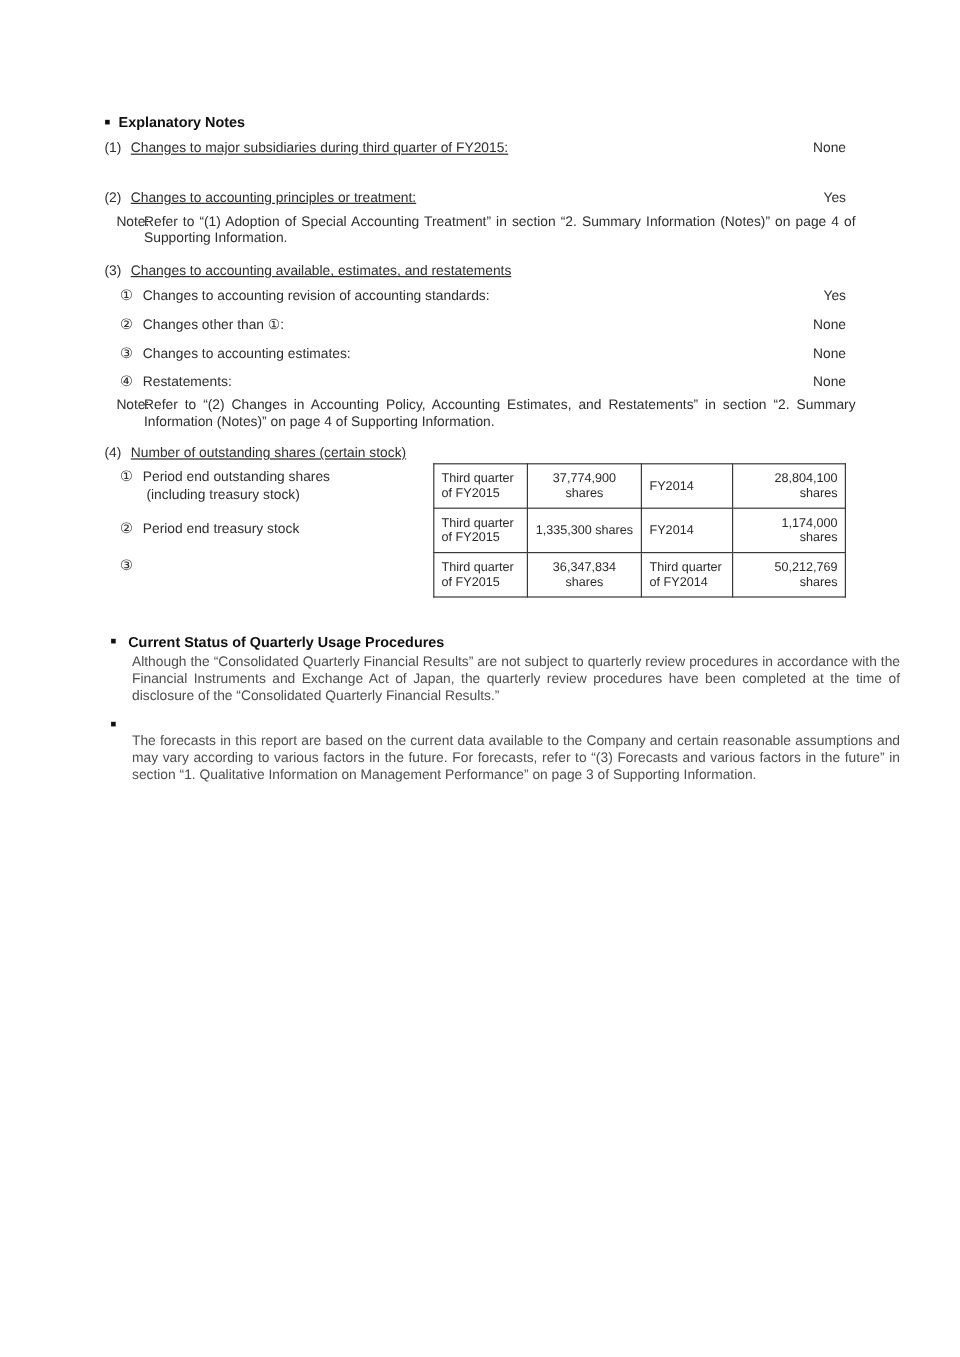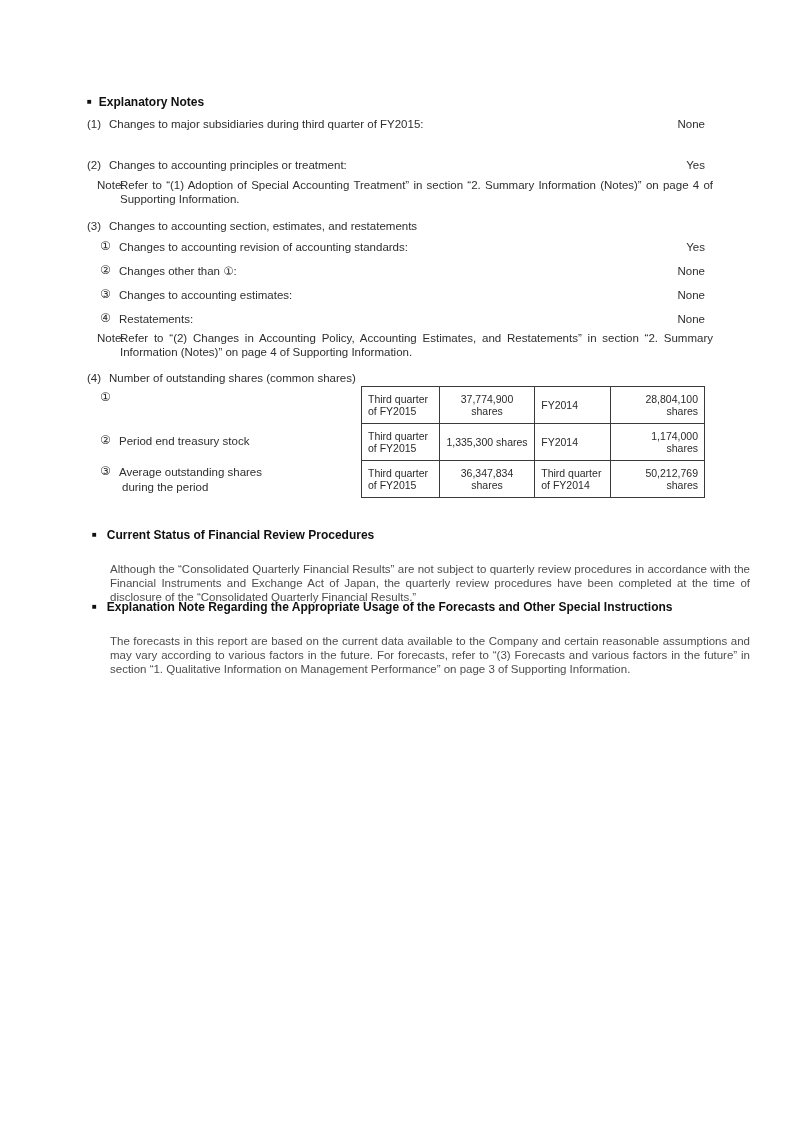--- a/index.html
+++ b/index.html
@@ -16,21 +16,21 @@
   .page { position: absolute; top: 95px; left: 87px; width: 618px; }
 
   .sec-title {
     display: flex; align-items: center; gap: 7px;
     font-weight: bold; font-size: 12px; color: #101010;
   }
   .bullet { font-size: 8px; line-height: 1; color: #101010; }
 
   .num-row { display: flex; align-items: flex-start; line-height: 14px; }
   .num-label { width: 22px; flex: none; }
-  .row-text { flex: 1; }
+  .row-text { flex: 1; text-decoration: underline; }
   .row-value { flex: none; text-align: right; }
 
   .note-row { display: flex; line-height: 14px; justify-content: center; }
   .note-label { flex: none; width: 33px; padding-left: 10px; }
   .note-text { flex: 1; text-align: justify; margin-right: -8px; }
 
   .sub-row { display: flex; align-items: flex-start; padding-left: 13px; line-height: 14px; }
   .sub-marker { width: 19px; flex: none; font-size: 12px; line-height: 13px; }
   .sub-text { flex: 1; }
 
@@ -49,21 +49,21 @@
     vertical-align: middle;
   }
   table.shares tr { height: 37px; }
   td.c1 { width: 81px; }
   td.c2 { width: 99px; text-align: center; }
   td.c3 { width: 79px; }
   td.c4 { width: 97px; text-align: right; }
 
   .lower-sec { position: absolute; left: 92px; width: 658px; }
   .lower-title { display: flex; align-items: center; gap: 10px; font-weight: bold; font-size: 12px; color: #101010; }
-  .lower-body { margin-left: 18px; margin-top: 20px; text-align: justify; line-height: 14px; color: #4d4d4d; }
+  .lower-body { margin-left: 18px; margin-top: 3px; text-align: justify; line-height: 14px; color: #4d4d4d; }
 </style>
 </head>
 <body>
 
 <div class="page">
 
   <div class="sec-title">
     <span class="bullet">■</span>
     <span>Explanatory Notes</span>
   </div>
@@ -79,21 +79,21 @@
     <span class="row-text">Changes to accounting principles or treatment:</span>
     <span class="row-value">Yes</span>
   </div>
   <div class="note-row" style="margin-top:6px;">
     <span class="note-label">Note:</span>
     <span class="note-text">Refer to “(1) Adoption of Special Accounting Treatment” in section “2. Summary Information (Notes)” on page 4 of Supporting Information.</span>
   </div>
 
   <div class="num-row" style="margin-top:13px;">
     <span class="num-label">(3)</span>
-    <span class="row-text">Changes to accounting section, estimates, and restatements</span>
+    <span class="row-text">Changes to accounting available, estimates, and restatements</span>
   </div>
 
   <div class="sub-row" style="margin-top:7px;">
     <span class="sub-marker">①</span>
     <span class="sub-text">Changes to accounting revision of accounting standards:</span>
     <span class="row-value">Yes</span>
   </div>
   <div class="sub-row" style="margin-top:10px;">
     <span class="sub-marker">②</span>
     <span class="sub-text">Changes other than ①:</span>
@@ -110,40 +110,40 @@
     <span class="row-value">None</span>
   </div>
 
   <div class="note-row" style="margin-top:5px;">
     <span class="note-label">Note:</span>
     <span class="note-text">Refer to “(2) Changes in Accounting Policy, Accounting Estimates, and Restatements” in section “2. Summary Information (Notes)” on page 4 of Supporting Information.</span>
   </div>
 
   <div class="num-row" style="margin-top:12px;">
     <span class="num-label">(4)</span>
-    <span class="row-text">Number of outstanding shares (common shares)</span>
+    <span class="row-text">Number of outstanding shares (certain stock)</span>
   </div>
 
   <div class="share-block">
     <div class="share-labels">
       <div class="share-label">
         <span class="sub-marker">①</span>
+        <span class="share-label-text">
+          <span>Period end outstanding shares</span><br>
+          <span class="l2">(including treasury stock)</span>
+        </span>
       </div>
       <div class="share-label">
         <span class="sub-marker">②</span>
         <span class="share-label-text">
           <span>Period end treasury stock</span>
         </span>
       </div>
       <div class="share-label">
         <span class="sub-marker">③</span>
-        <span class="share-label-text">
-          <span>Average outstanding shares</span><br>
-          <span class="l2">during the period</span>
-        </span>
       </div>
     </div>
 
     <table class="shares">
       <tbody>
           <tr>
         <td class="c1">Third quarter of FY2015</td>
         <td class="c2">37,774,900 shares</td>
         <td class="c3">FY2014</td>
         <td class="c4">28,804,100 shares</td>
@@ -161,24 +161,23 @@
         <td class="c4">50,212,769 shares</td>
       </tr>
     </tbody>
       </table>
   </div>
 </div>
 
 <div class="lower-sec" style="top:528px;">
   <div class="lower-title">
     <span class="bullet">■</span>
-    <span>Current Status of Financial Review Procedures</span>
+    <span>Current Status of Quarterly Usage Procedures</span>
   </div>
   <div class="lower-body">Although the “Consolidated Quarterly Financial Results” are not subject to quarterly review procedures in accordance with the Financial Instruments and Exchange Act of Japan, the quarterly review procedures have been completed at the time of disclosure of the “Consolidated Quarterly Financial Results.”</div>
 </div>
 
 <div class="lower-sec" style="top:600px;">
   <div class="lower-title">
     <span class="bullet">■</span>
-    <span>Explanation Note Regarding the Appropriate Usage of the Forecasts and Other Special Instructions</span>
   </div>
   <div class="lower-body">The forecasts in this report are based on the current data available to the Company and certain reasonable assumptions and may vary according to various factors in the future. For forecasts, refer to “(3) Forecasts and various factors in the future” in section “1. Qualitative Information on Management Performance” on page 3 of Supporting Information.</div>
 </div>
 
 </body></html>

